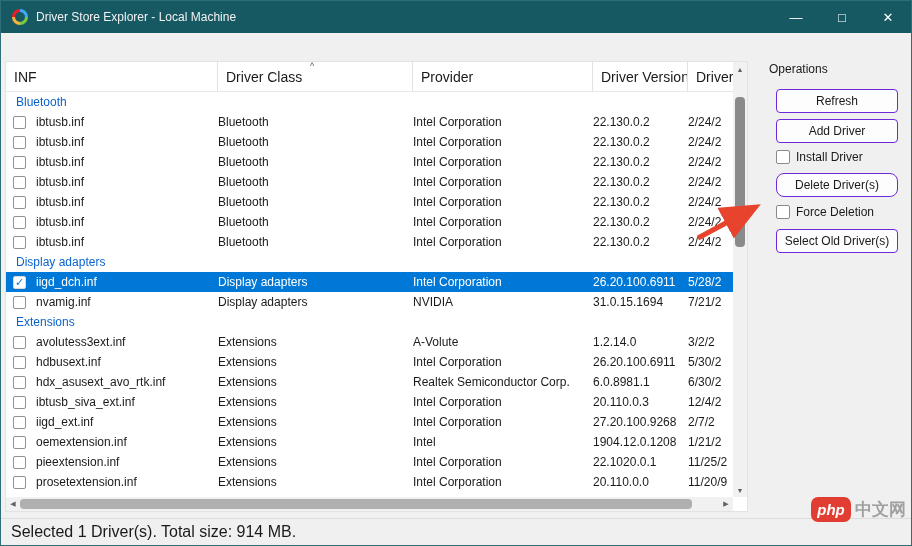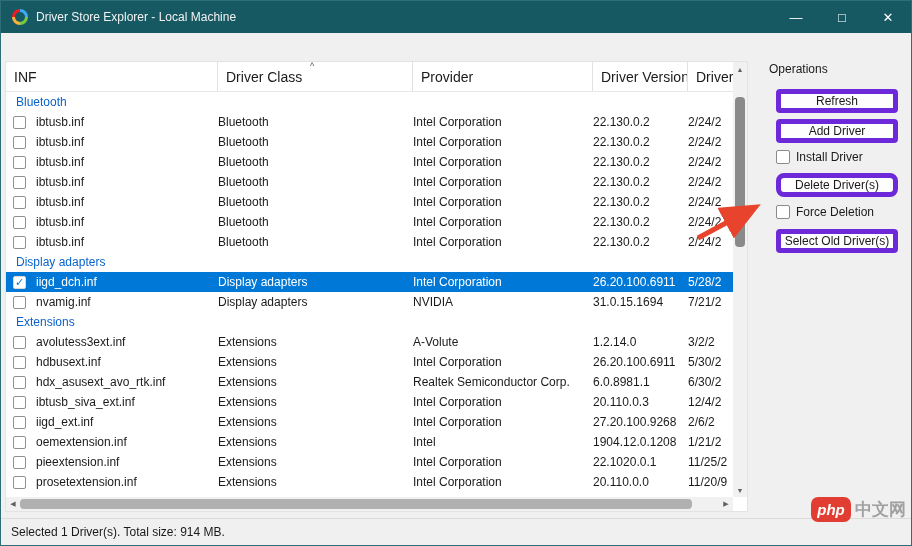--- a/index.html
+++ b/index.html
@@ -53,32 +53,32 @@
                   display:flex; align-items:center; justify-content:center; }
   .v-up{top:0;} .v-down{bottom:0;}
   .hscroll { position:absolute; left:0; right:14px; bottom:0; height:14px; background:#f1f1f1; }
   .h-thumb { position:absolute; top:2px; height:10px; left:14px; width:672px; background:#b0b0b0; border-radius:4px; }
   .h-left{left:0; top:0; height:14px;} .h-right{right:0; left:auto; top:0; height:14px;}
 
   
   .ops { position:absolute; left:756px; top:0; right:0; bottom:0; background:#f0f0f0; }
   .ops-title { position:absolute; left:12px; top:4px; font-size:12px; color:#1a1a1a; }
   .ops-btn { position:absolute; left:19px; width:122px; height:24px; background:#fdfdfd;
-             border:5px solid #6d28d9; border-radius:4px; font-family:"Liberation Sans",sans-serif;
+             border:1px solid #6d28d9; border-radius:4px; font-family:"Liberation Sans",sans-serif;
              font-size:12px; color:#1a1a1a; }
   .btn-refresh{top:31px;} .btn-add{top:61px;} .btn-delete{top:115px;border-radius:8px;} .btn-selectold{top:171px;}
   .ops-check { position:absolute; left:19px; display:flex; align-items:center; gap:6px; }
   .chk-install{top:92px;} .chk-force{top:147px;}
   .chk-box { width:14px; height:14px; border:1px solid #8a8a8a; background:#fff; border-radius:2px; flex:none; }
   .chk-label { font-size:12px; color:#1a1a1a; white-space:nowrap; }
 
   
   .statusbar { position:absolute; left:0; right:0; bottom:0; height:27px; background:#f0f0f0;
                border-top:1px solid #dcdcdc; display:flex; align-items:center; padding-left:10px; }
-  .status-text { font-size:12px; color:#1a1a1a; }
+  .status-text { font-size:16px; color:#1a1a1a; }
 
   
   .anno { position:absolute; left:690px; top:192px; width:90px; height:55px; pointer-events:none; }
 
   
   .watermark { position:absolute; right:6px; bottom:24px; display:flex; align-items:center; }
   .wm-box { width:40px; height:25px; background:#e23d33; border-radius:7px; color:#fff;
             font-size:15px; font-weight:bold; font-style:italic; display:flex; align-items:center;
             justify-content:center; }
   .wm-site { font-size:17px; font-weight:bold; color:#a0a0a0; margin-left:4px; }
@@ -230,21 +230,21 @@
             <span class="cell c-provider">Intel Corporation</span>
             <span class="cell c-version">20.110.0.3</span>
             <span class="cell c-date">12/4/2</span>
           </div>
           <div class="t-row">
             <span class="cbx"></span>
             <span class="cell c-inf">iigd_ext.inf</span>
             <span class="cell c-driver_class">Extensions</span>
             <span class="cell c-provider">Intel Corporation</span>
             <span class="cell c-version">27.20.100.9268</span>
-            <span class="cell c-date">2/6/2</span>
+            <span class="cell c-date">2/7/2</span>
           </div>
           <div class="t-row">
             <span class="cbx"></span>
             <span class="cell c-inf">oemextension.inf</span>
             <span class="cell c-driver_class">Extensions</span>
             <span class="cell c-provider">Intel</span>
             <span class="cell c-version">1904.12.0.1208</span>
             <span class="cell c-date">1/21/2</span>
           </div>
           <div class="t-row">

